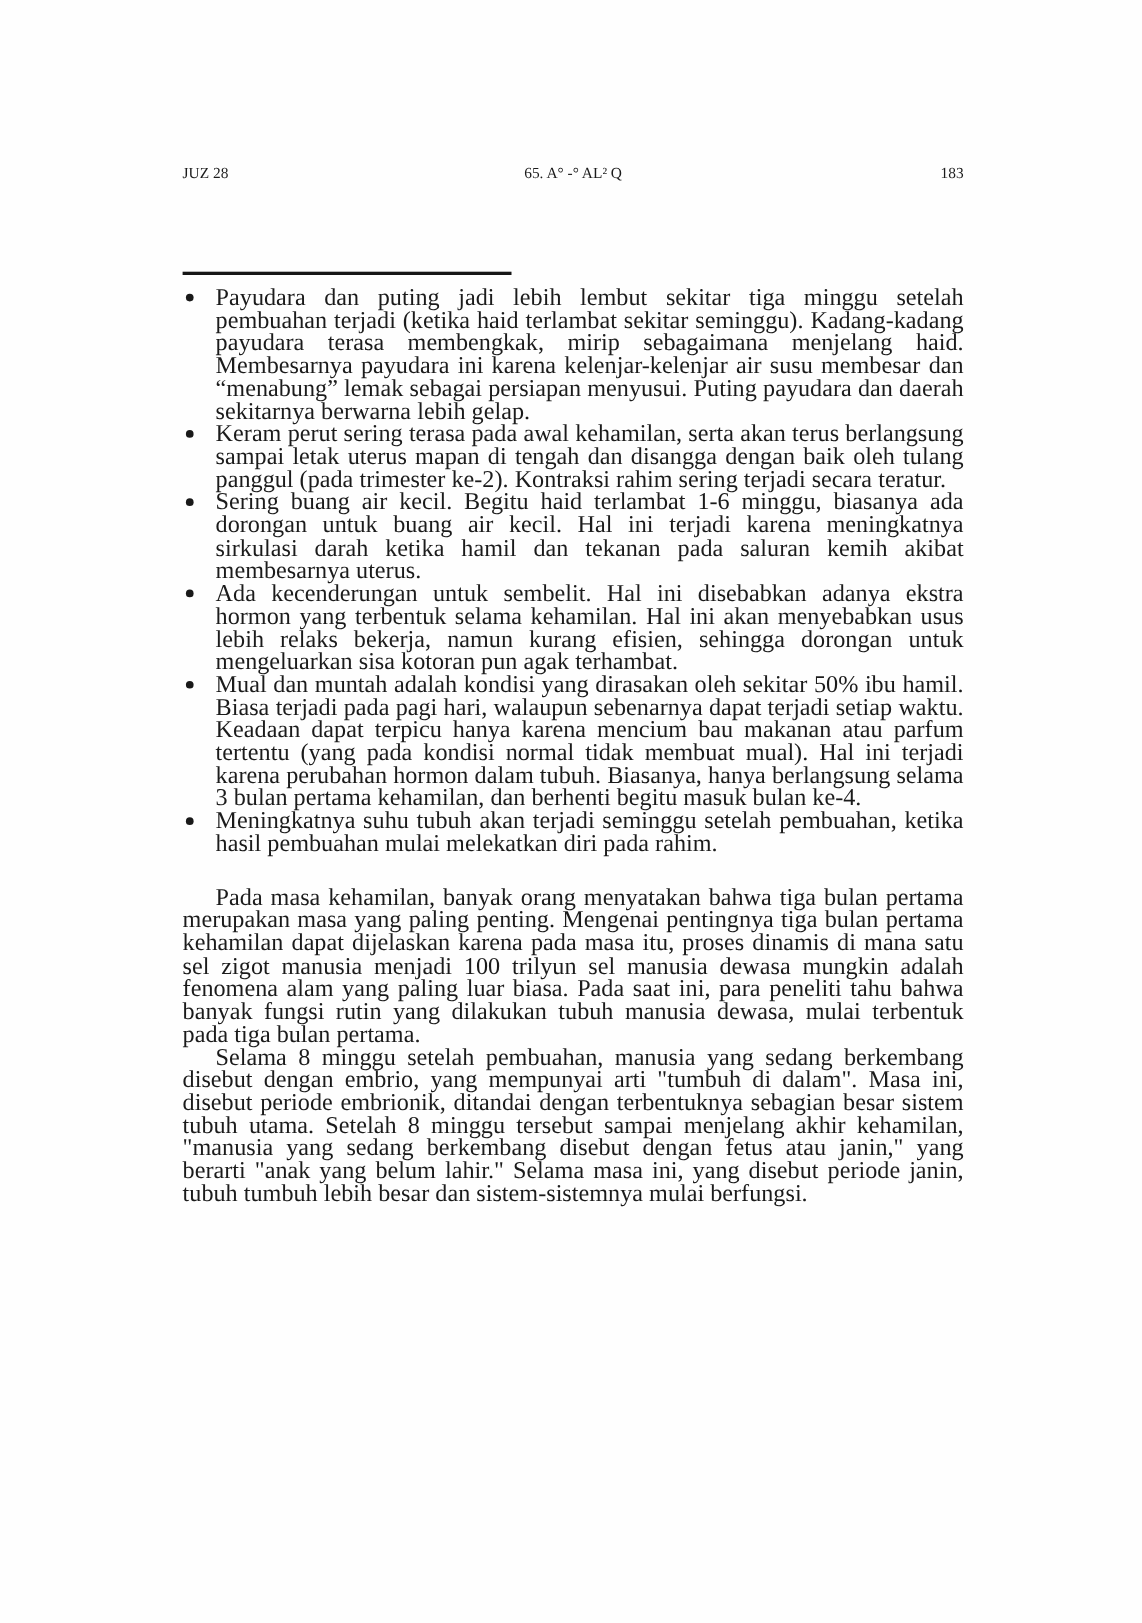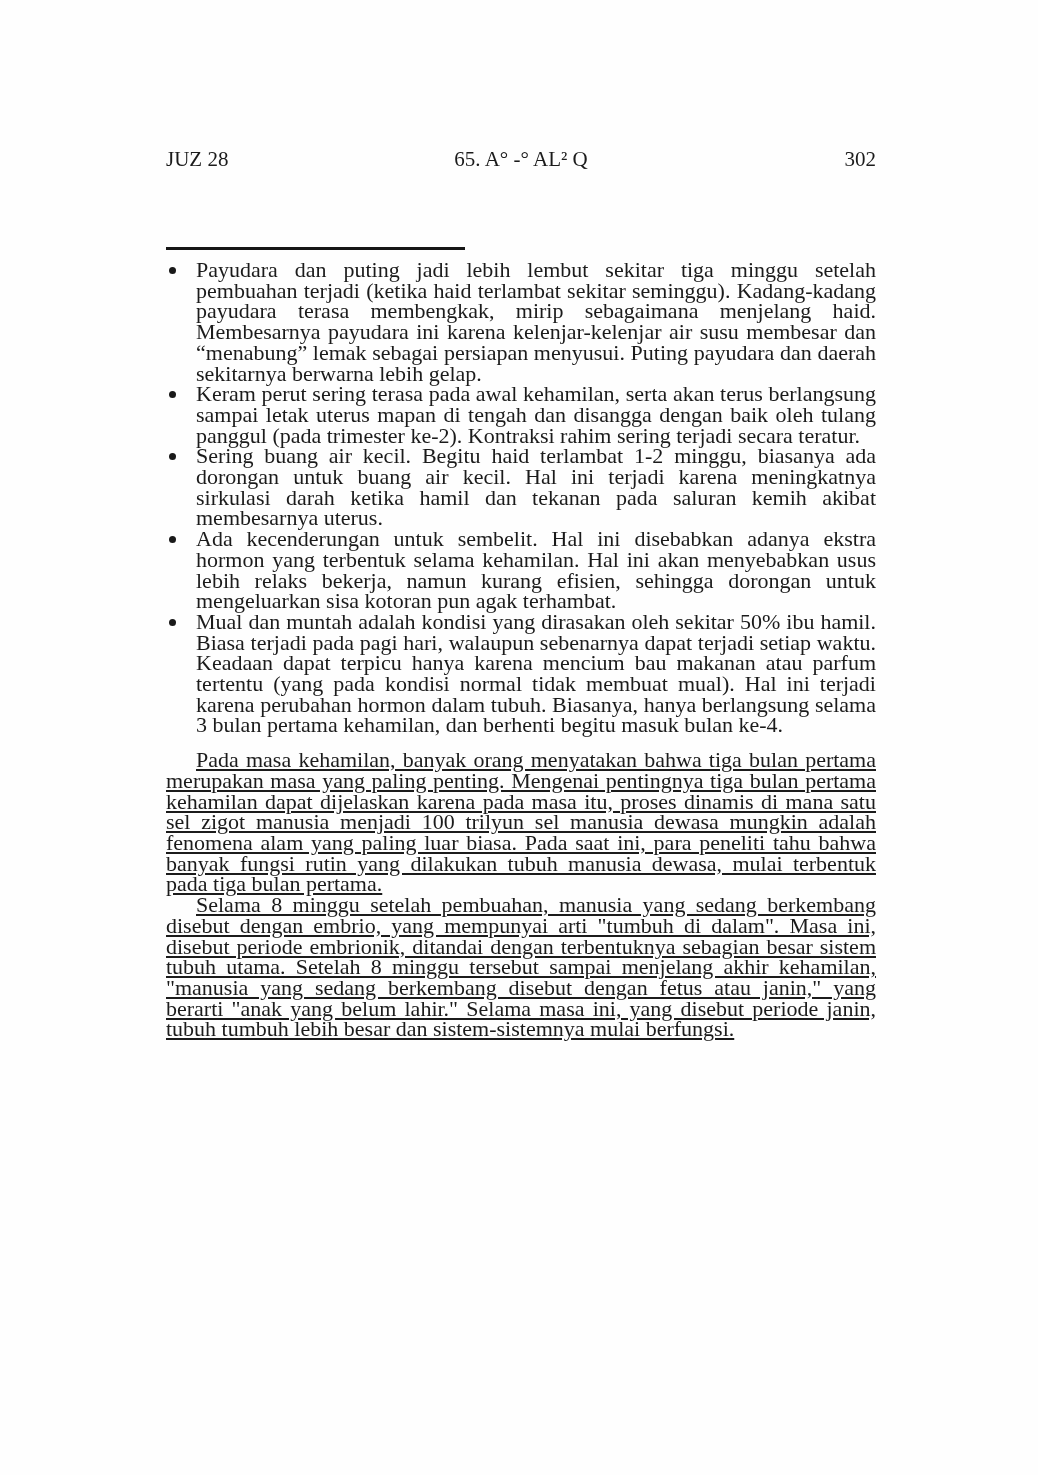--- a/index.html
+++ b/index.html
@@ -18,21 +18,21 @@
   }
   .content {
     position: absolute;
     left: 166px;
     top: 146px;
     width: 710px;
   }
   .header {
     position: relative;
     height: 26px;
-    font-size: 21px;
+    font-size: 14px;
     line-height: 26px;
   }
   .header .h-left  { position: absolute; left: 0; top: 0; }
   .header .h-center{ position: absolute; left: 50%; top: 0; transform: translateX(-50%); white-space: nowrap; }
   .header .h-right { position: absolute; right: 0; top: 0; }
   .separator {
     width: 299px;
     height: 0;
     border: none;
     border-top: 3px solid #161616;
@@ -54,49 +54,50 @@
   }
   ul.bullets .dot {
     position: absolute;
     left: 3px;
     top: 7px;
     width: 7px;
     height: 7px;
     border-radius: 50%;
     background: #191919;
   }
-  .paragraphs { margin-top: 14px; text-decoration: underline; }
+  .paragraphs { margin-top: 28px; }
   .paragraphs p {
     margin: 0;
     text-align: justify;
   }
   .paragraphs p.indent { text-indent: 30px; }
   b { font-weight: bold; }
 </style>
 </head>
 <body>
 
 <div class="page">
   <div class="content">
 
     <div class="header">
       <span class="h-left">JUZ 28</span>
       <span class="h-center">65. A° -° AL² Q</span>
-      <span class="h-right">302</span>
+      <span class="h-right">183</span>
     </div>
 
     <hr class="separator">
 
     <div class="body-text">
       <ul class="bullets">
         <li><span class="dot"></span><span>Payudara dan puting jadi lebih lembut sekitar tiga minggu setelah pembuahan terjadi (ketika haid terlambat sekitar seminggu). Kadang-kadang payudara terasa membengkak, mirip sebagaimana menjelang haid. Membesarnya payudara ini karena kelenjar-kelenjar air susu membesar dan “menabung” lemak sebagai persiapan menyusui. Puting payudara dan daerah sekitarnya berwarna lebih gelap.</span></li>
         <li><span class="dot"></span><span>Keram perut sering terasa pada awal kehamilan, serta akan terus berlangsung sampai letak uterus mapan di tengah dan disangga dengan baik oleh tulang panggul (pada trimester ke-2). Kontraksi rahim sering terjadi secara teratur.</span></li>
-        <li><span class="dot"></span><span>Sering buang air kecil. Begitu haid terlambat 1-2 minggu, biasanya ada dorongan untuk buang air kecil. Hal ini terjadi karena meningkatnya sirkulasi darah ketika hamil dan tekanan pada saluran kemih akibat membesarnya uterus.</span></li>
+        <li><span class="dot"></span><span>Sering buang air kecil. Begitu haid terlambat 1-6 minggu, biasanya ada dorongan untuk buang air kecil. Hal ini terjadi karena meningkatnya sirkulasi darah ketika hamil dan tekanan pada saluran kemih akibat membesarnya uterus.</span></li>
         <li><span class="dot"></span><span>Ada kecenderungan untuk sembelit. Hal ini disebabkan adanya ekstra hormon yang terbentuk selama kehamilan. Hal ini akan menyebabkan usus lebih relaks bekerja, namun kurang efisien, sehingga dorongan untuk mengeluarkan sisa kotoran pun agak terhambat.</span></li>
         <li><span class="dot"></span><span>Mual dan muntah adalah kondisi yang dirasakan oleh sekitar 50% ibu hamil. Biasa terjadi pada pagi hari, walaupun sebenarnya dapat terjadi setiap waktu. Keadaan dapat terpicu hanya karena mencium bau makanan atau parfum tertentu (yang pada kondisi normal tidak membuat mual). Hal ini terjadi karena perubahan hormon dalam tubuh. Biasanya, hanya berlangsung selama 3 bulan pertama kehamilan, dan berhenti begitu masuk bulan ke-4.</span></li>
+        <li><span class="dot"></span><span>Meningkatnya suhu tubuh akan terjadi seminggu setelah pembuahan, ketika hasil pembuahan mulai melekatkan diri pada rahim.</span></li>
       </ul>
 
       <div class="paragraphs">
         <p class="indent">Pada masa kehamilan, banyak orang menyatakan bahwa tiga bulan pertama merupakan masa yang paling penting. Mengenai pentingnya tiga bulan pertama kehamilan dapat dijelaskan karena pada masa itu, proses dinamis di mana satu sel zigot manusia menjadi 100 trilyun sel manusia dewasa mungkin adalah fenomena alam yang paling luar biasa. Pada saat ini, para peneliti tahu bahwa banyak fungsi rutin yang dilakukan tubuh manusia dewasa, mulai terbentuk pada tiga bulan pertama.</p>
         <p class="indent">Selama 8 minggu setelah pembuahan, manusia yang sedang berkembang disebut dengan embrio, yang mempunyai arti "tumbuh di dalam". Masa ini, disebut periode embrionik, ditandai dengan terbentuknya sebagian besar sistem tubuh utama. Setelah 8 minggu tersebut sampai menjelang akhir kehamilan, "manusia yang sedang berkembang disebut dengan fetus atau janin," yang berarti "anak yang belum lahir." Selama masa ini, yang disebut periode janin, tubuh tumbuh lebih besar dan sistem-sistemnya mulai berfungsi.</p>
       </div>
     </div>
 
   </div>
 </div>

